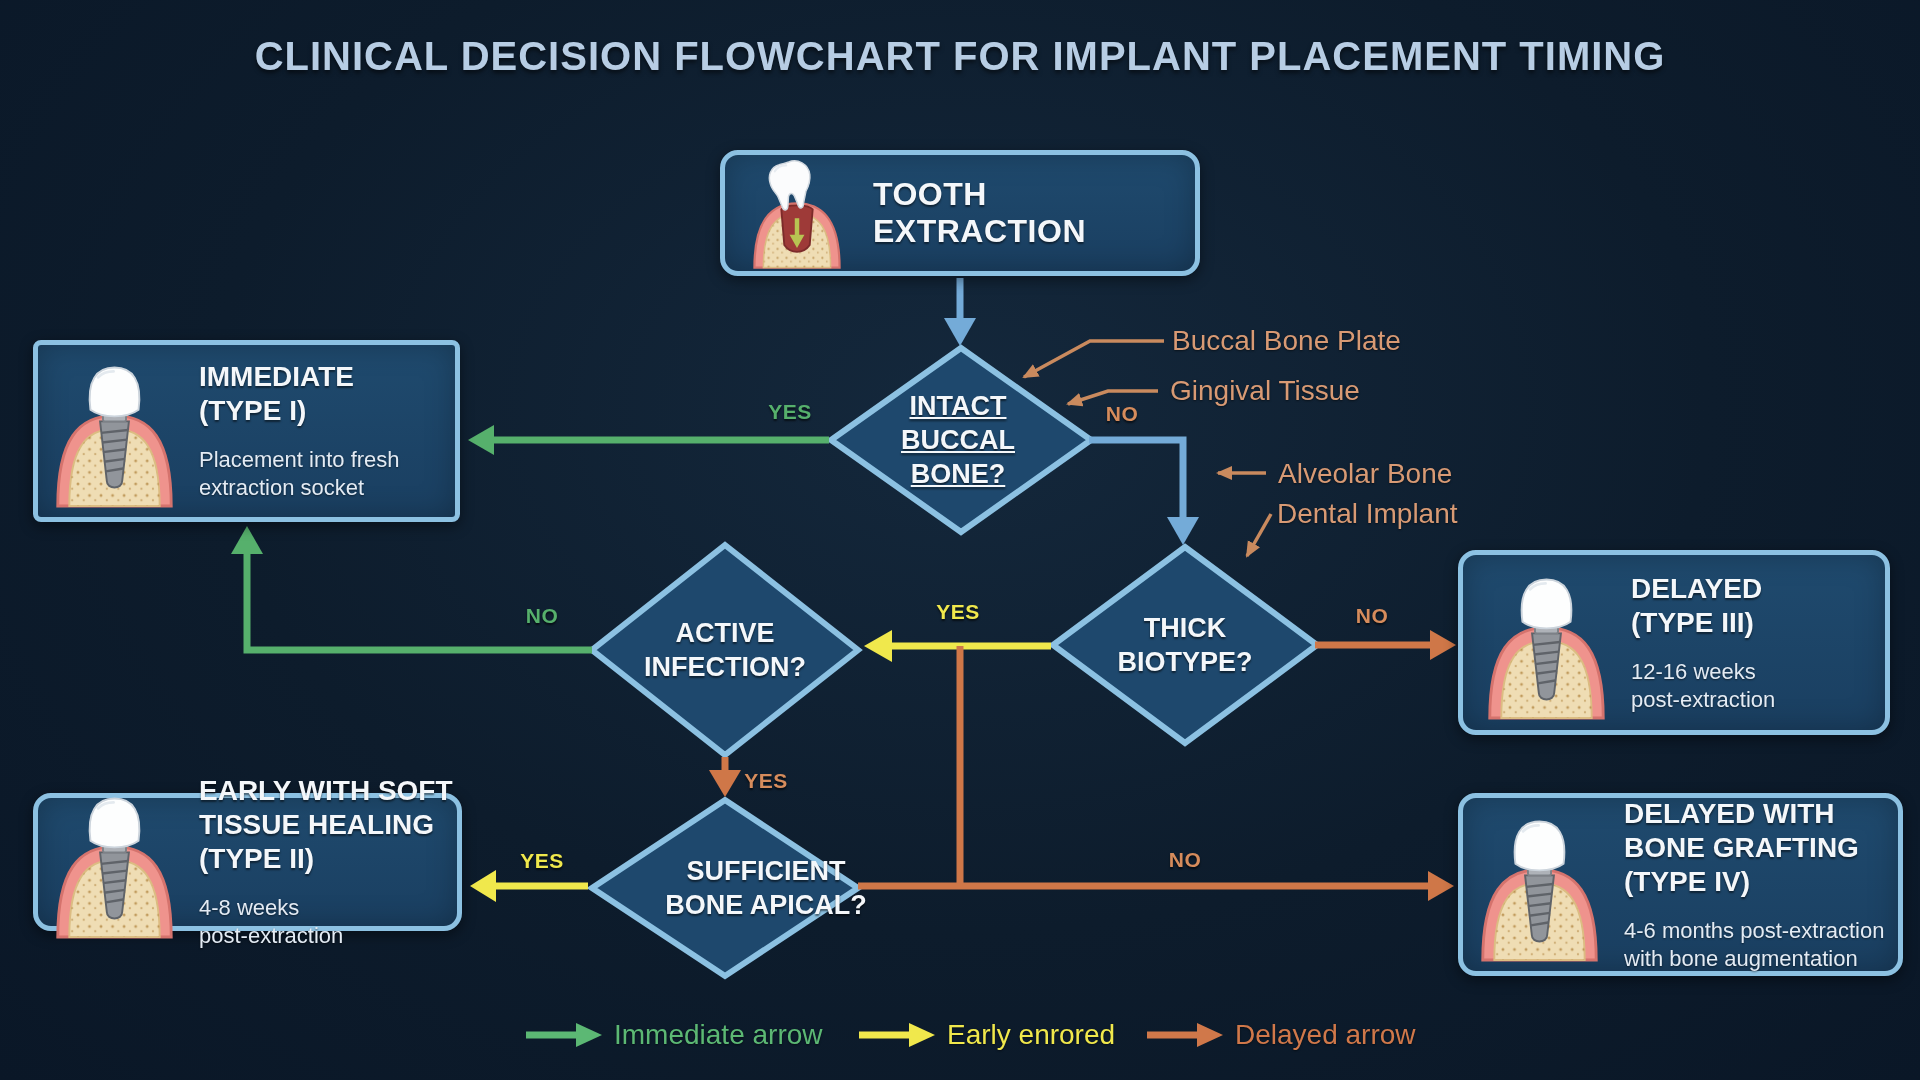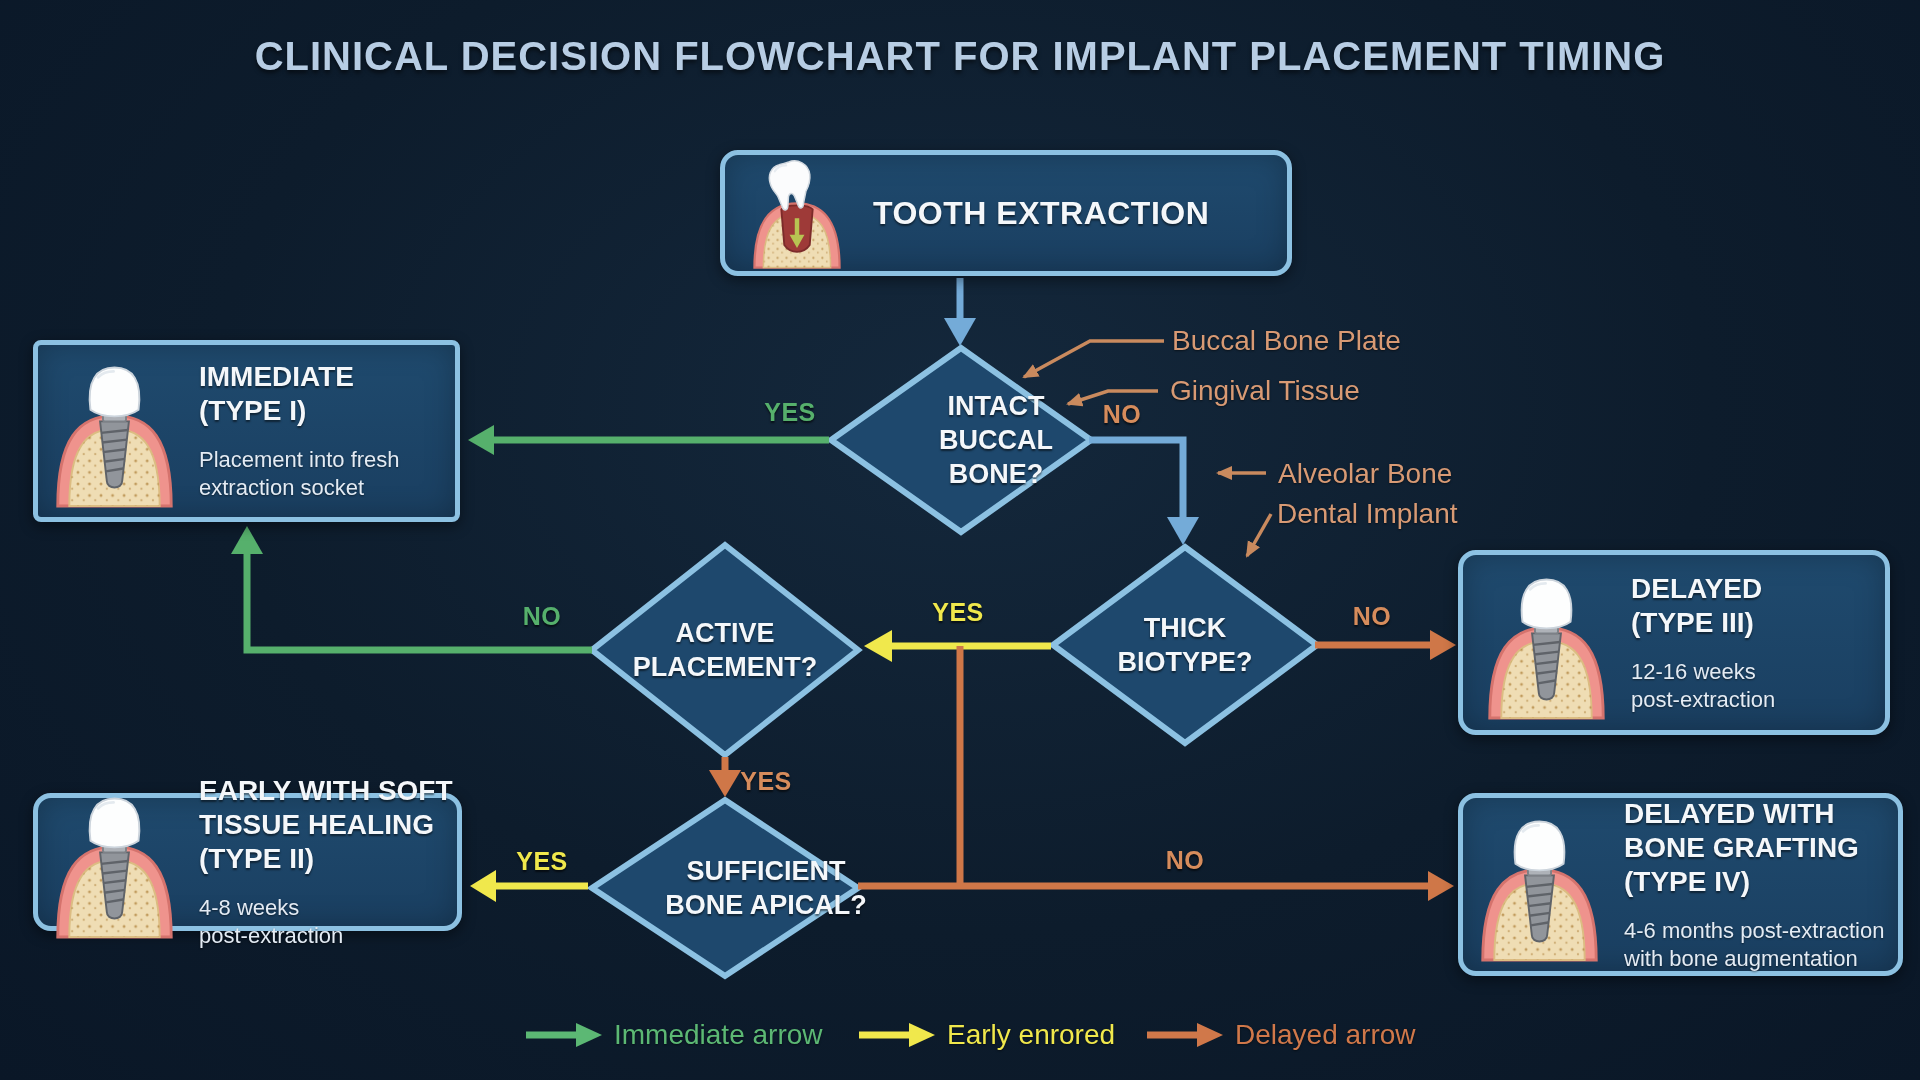--- a/index.html
+++ b/index.html
@@ -26,21 +26,21 @@
   .start-label{font-size:32px;font-weight:bold;color:#f4f7fa;letter-spacing:.5px;text-shadow:0 2px 2px rgba(0,0,0,.5);}
   .node-title{font-size:28px;font-weight:bold;line-height:34px;color:#f4f7fa;text-shadow:0 2px 2px rgba(0,0,0,.5);}
   .node-desc{font-size:22px;line-height:28px;color:#e3ebf4;margin-top:18px;text-shadow:0 1px 2px rgba(0,0,0,.5);}
   .diamond-label{
     position:absolute;transform:translate(-50%,-50%);text-align:center;
     font-size:27px;font-weight:bold;line-height:34px;color:#f4f7fa;
     text-shadow:0 2px 2px rgba(0,0,0,.55);
   }
   .edge-label{
     position:absolute;transform:translate(-50%,-50%);
-    font-size:25px;font-weight:bold;letter-spacing:.5px;
+    font-size:21px;font-weight:bold;letter-spacing:.5px;
     text-shadow:0 2px 2px rgba(0,0,0,.6);
   }
   .annotation{
     position:absolute;font-size:28px;line-height:30px;
     text-shadow:0 1px 2px rgba(0,0,0,.5);
   }
   .legend{position:absolute;left:0;top:1018px;width:1920px;height:40px;}
   .legend-item{position:absolute;top:0;display:flex;align-items:center;gap:10px;height:34px;}
   .legend-label{font-size:28px;text-shadow:0 1px 2px rgba(0,0,0,.5);}
 </style>
@@ -141,21 +141,21 @@
     </g>
 
     <g stroke="#c98a5e" stroke-width="3.5" fill="none">
       <path d="M1164,341 L1090,341 L1024,377" marker-end="url(#leadArrow)"></path>
       <path d="M1158,391 L1108,391 L1068,404" marker-end="url(#leadArrow)"></path>
       <path d="M1266,473 L1218,473" marker-end="url(#leadArrow)"></path>
       <path d="M1271,514 L1247,556" marker-end="url(#leadArrow)"></path>
     </g>
   </svg>
 
-  <div class="node" style="left:720px;top:150px;width:572px;height:126px;padding-left:22px;gap:26px;">
+  <div class="node" style="left:720px;top:150px;width:480px;height:126px;padding-left:22px;gap:26px;">
     <svg class="node-icon" width="100" height="112">
         <use href="#glyph-extraction"></use>
       </svg>
     <div class="start-label">TOOTH EXTRACTION</div>
   </div>
 
   <div class="node" style="left:33px;top:340px;width:427px;height:182px;padding-left:14px;gap:22px;border-radius:8px;">
     <svg class="node-icon" width="125" height="154">
         <use href="#glyph-implant"></use>
       </svg>
@@ -198,25 +198,25 @@
       </svg>
     <div class="node-text">
       <div class="node-title multiline">DELAYED WITH
 BONE GRAFTING
 (TYPE IV)</div>
       <div class="node-desc multiline">4-6 months post-extraction
 with bone augmentation</div>
     </div>
   </div>
 
-  <div class="diamond-label multiline" style="left:996px;top:440px;">INTACT
+  <div class="diamond-label multiline" style="left:958px;top:440px;text-decoration:underline;">INTACT
 BUCCAL
 BONE?</div>
   <div class="diamond-label multiline" style="left:725px;top:650px;">ACTIVE
-PLACEMENT?</div>
+INFECTION?</div>
   <div class="diamond-label multiline" style="left:1185px;top:645px;">THICK
 BIOTYPE?</div>
   <div class="diamond-label multiline" style="left:725px;top:888px;margin-left:41px;">SUFFICIENT
 BONE APICAL?</div>
 
   <span class="edge-label" style="left: 790px; top: 412px; color: rgb(86, 176, 108);">YES</span>
   <span class="edge-label" style="left: 1122px; top: 414px; color: rgb(214, 140, 92);">NO</span>
   <span class="edge-label" style="left: 958px; top: 612px; color: rgb(240, 232, 76);">YES</span>
   <span class="edge-label" style="left: 1372px; top: 616px; color: rgb(214, 140, 92);">NO</span>
   <span class="edge-label" style="left: 542px; top: 616px; color: rgb(86, 176, 108);">NO</span>

